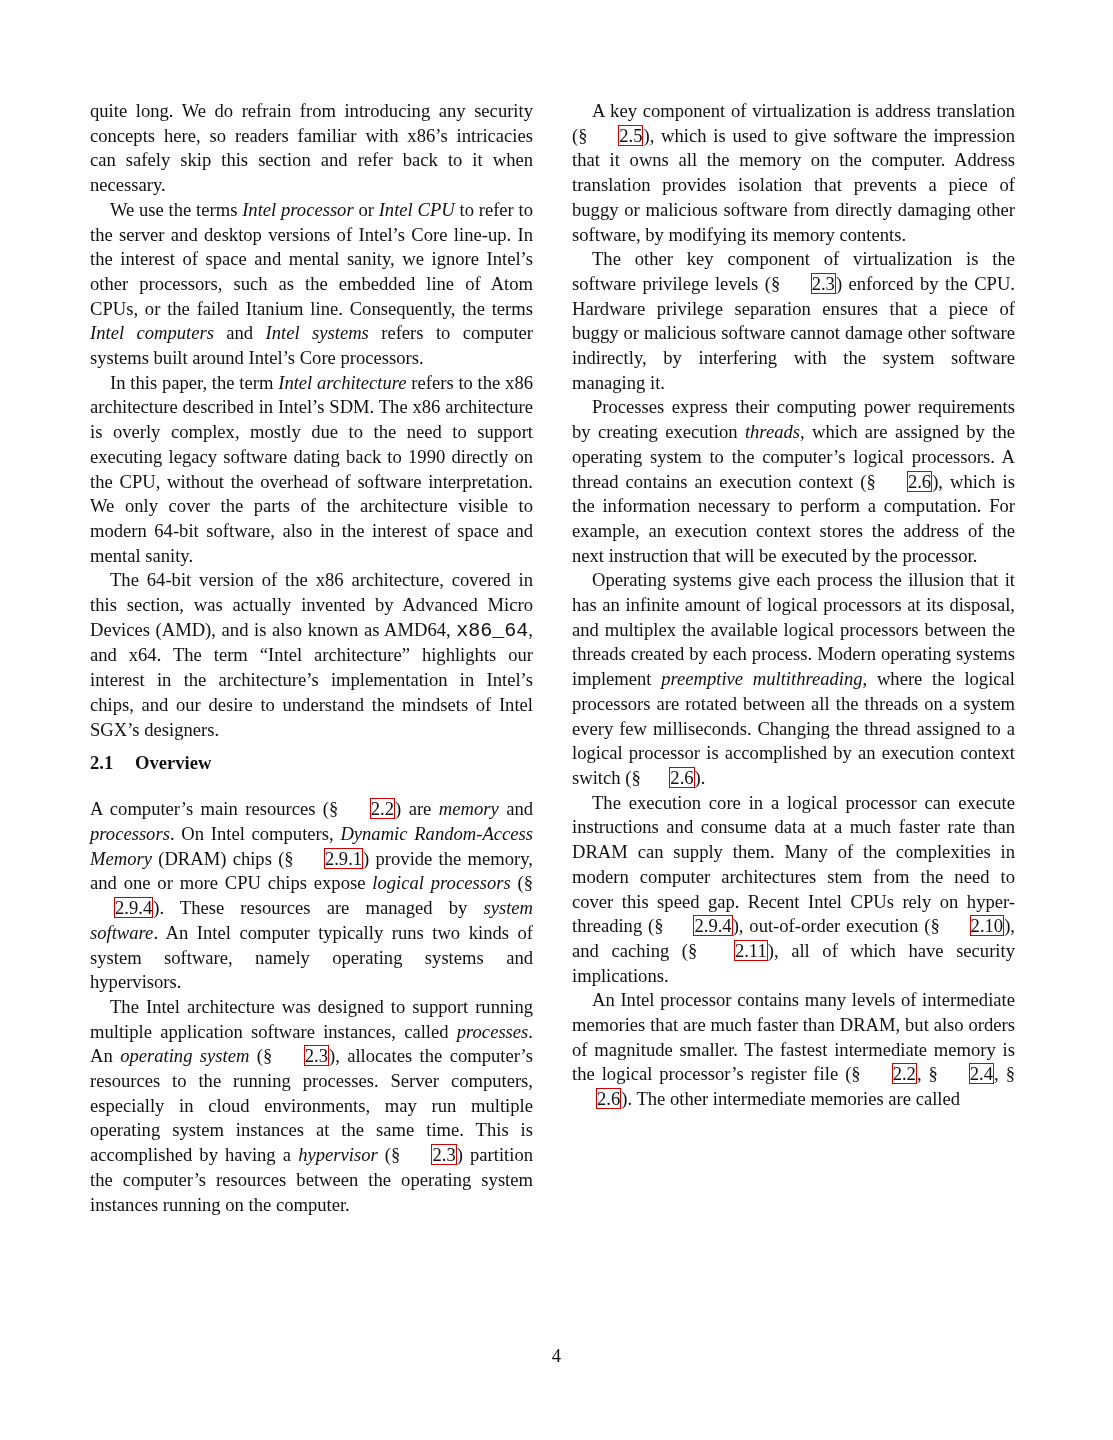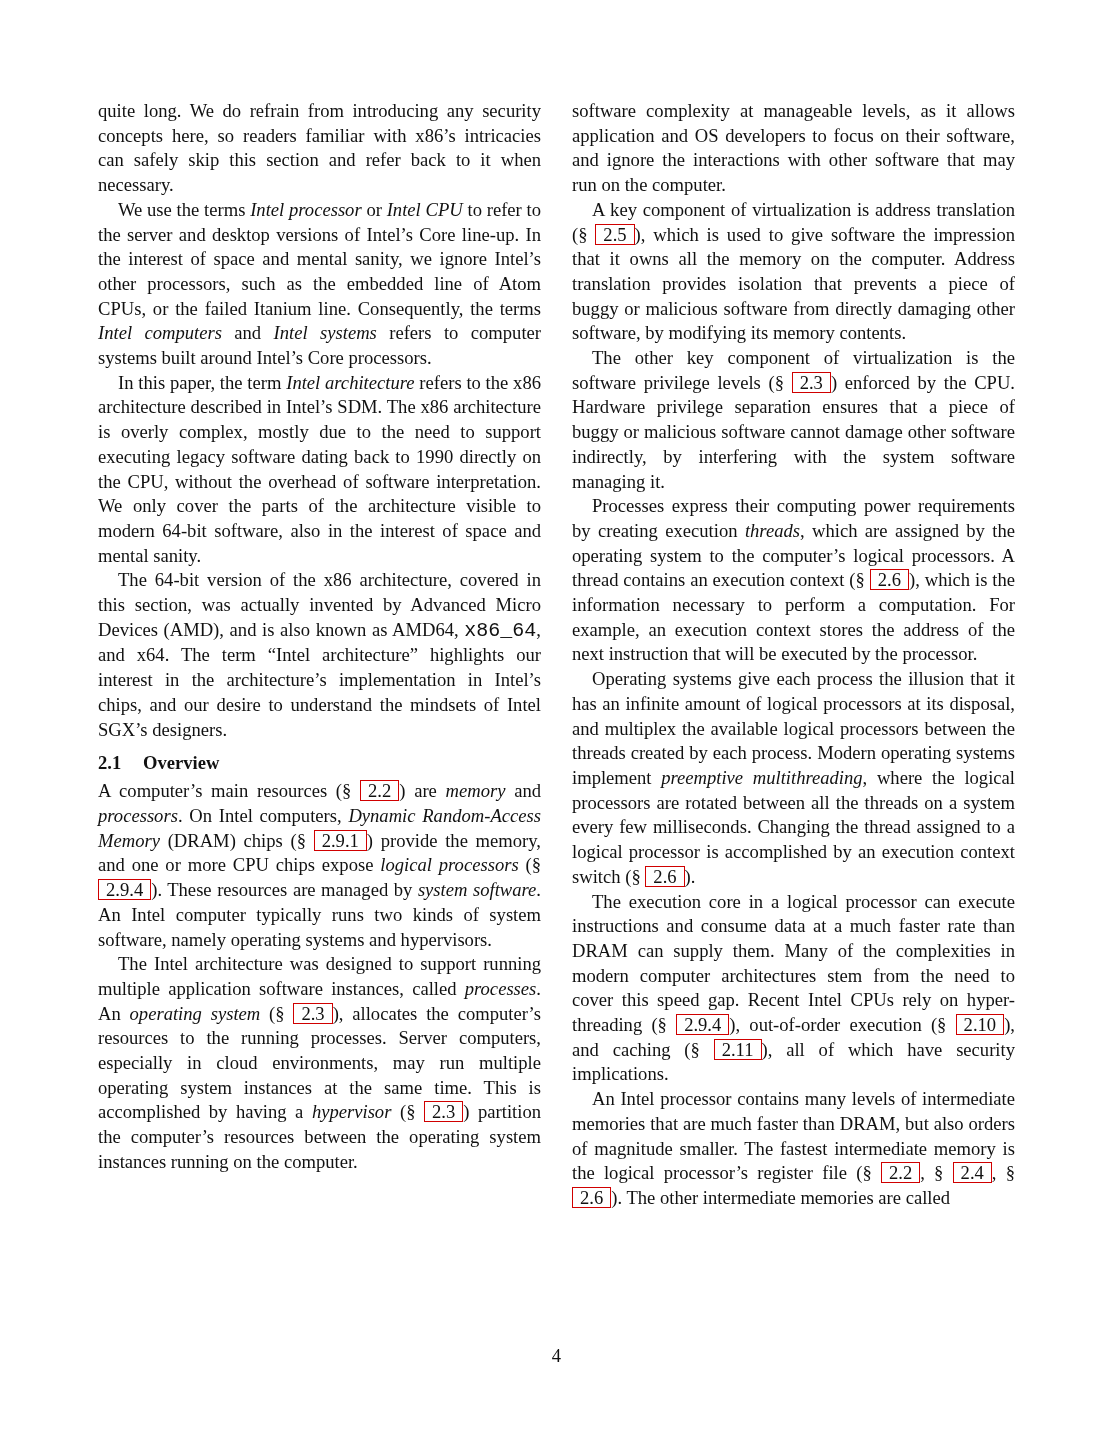--- a/index.html
+++ b/index.html
@@ -1,46 +1,45 @@
 <!DOCTYPE html>
 <html><head>
 <meta charset="utf-8">
 <style>
   html, body { margin: 0; padding: 0; background: #ffffff; }
   body { width: 1113px; height: 1440px; position: relative; overflow: hidden;
          font-family: "Liberation Serif", "DejaVu Serif", serif; color: #111; }
   .col { position: absolute; top: 99px; width: 443px; font-size: 18.6px; line-height: 24.7px;
          text-align: justify; hyphens: auto; }
-  .col-left { left: 98px; }
+  .col-left { left: 90px; }
   .col-right { left: 572px; }
   .para { margin: 0; text-indent: 20px; }
   .para.noindent { text-indent: 0; }
-  .heading { font-weight: bold; font-size: 18.6px; margin: 9px 0 4px 0; line-height: 24px; }
+  .heading { font-weight: bold; font-size: 18.6px; margin: 9px 0 22px 0; line-height: 24px; }
   .heading .num { display: inline-block; width: 45px; }
   em { }
   .mono { font-family: "Liberation Mono", "DejaVu Sans Mono", monospace; font-size: 20px; }
-  .ref { outline: 1.5px solid #d00000; outline-offset: -1px; padding: 0 8px; color: #111;
-         text-decoration: none; cursor: pointer; }
+  .ref { outline: 1.5px solid #d00000; outline-offset: -1px; padding: 0 1px; color: #111;
+         text-decoration: none; cursor: pointer; margin-left: 24px; }
   .page-num { position: absolute; top: 1345px; left: 0; width: 1113px; text-align: center;
               font-size: 18.6px; }
 </style>
 </head>
 <body>
 
 <div class="col col-left">
     <p class="para noindent">quite long. We do refrain from introducing any security concepts here, so readers familiar with x86’s intricacies can safely skip this section and refer back to it when necessary.</p>
     <p class="para">We use the terms <em>Intel processor</em> or <em>Intel CPU</em> to refer to the server and desktop versions of Intel’s Core line-up. In the interest of space and mental sanity, we ignore Intel’s other processors, such as the embedded line of Atom CPUs, or the failed Itanium line. Consequently, the terms <em>Intel computers</em> and <em>Intel systems</em> refers to computer systems built around Intel’s Core processors.</p>
     <p class="para">In this paper, the term <em>Intel architecture</em> refers to the x86 architecture described in Intel’s SDM. The x86 architecture is overly complex, mostly due to the need to support executing legacy software dating back to 1990 directly on the CPU, without the overhead of software interpretation. We only cover the parts of the architecture visible to modern 64-bit software, also in the interest of space and mental sanity.</p>
     <p class="para">The 64-bit version of the x86 architecture, covered in this section, was actually invented by Advanced Micro Devices (AMD), and is also known as AMD64, <span class="mono">x86_64</span>, and x64. The term “Intel architecture” highlights our interest in the architecture’s implementation in Intel’s chips, and our desire to understand the mindsets of Intel SGX’s designers.</p>
     <div class="heading"><span class="num">2.1</span><span>Overview</span></div>
     <p class="para noindent">A computer’s main resources (§ <a class="ref" style="outline-color: rgb(208, 0, 0);">2.2</a>) are <em>memory</em> and <em>processors</em>. On Intel computers, <em>Dynamic Random-Access Memory</em> (DRAM) chips (§ <a class="ref" style="outline-color: rgb(208, 0, 0);">2.9.1</a>) provide the memory, and one or more CPU chips expose <em>logical processors</em> (§ <a class="ref" style="outline-color: rgb(208, 0, 0);">2.9.4</a>). These resources are managed by <em>system software</em>. An Intel computer typically runs two kinds of system software, namely operating systems and hypervisors.</p>
     <p class="para">The Intel architecture was designed to support running multiple application software instances, called <em>processes</em>. An <em>operating system</em> (§ <a class="ref" style="outline-color: rgb(208, 0, 0);">2.3</a>), allocates the computer’s resources to the running processes. Server computers, especially in cloud environments, may run multiple operating system instances at the same time. This is accomplished by having a <em>hypervisor</em> (§ <a class="ref" style="outline-color: rgb(208, 0, 0);">2.3</a>) partition the computer’s resources between the operating system instances running on the computer.</p>
   </div>
 <div class="col col-right">
-    <p class="para noindent">software complexity at manageable levels, as it allows application and OS developers to focus on their software, and ignore the interactions with other software that may run on the computer.</p>
     <p class="para">A key component of virtualization is address translation (§ <a class="ref" style="outline-color: rgb(208, 0, 0);">2.5</a>), which is used to give software the impression that it owns all the memory on the computer. Address translation provides isolation that prevents a piece of buggy or malicious software from directly damaging other software, by modifying its memory contents.</p>
     <p class="para">The other key component of virtualization is the software privilege levels (§ <a class="ref" style="outline-color: rgb(208, 0, 0);">2.3</a>) enforced by the CPU. Hardware privilege separation ensures that a piece of buggy or malicious software cannot damage other software indirectly, by interfering with the system software managing it.</p>
     <p class="para">Processes express their computing power requirements by creating execution <em>threads</em>, which are assigned by the operating system to the computer’s logical processors. A thread contains an execution context (§ <a class="ref" style="outline-color: rgb(208, 0, 0);">2.6</a>), which is the information necessary to perform a computation. For example, an execution context stores the address of the next instruction that will be executed by the processor.</p>
     <p class="para">Operating systems give each process the illusion that it has an infinite amount of logical processors at its disposal, and multiplex the available logical processors between the threads created by each process. Modern operating systems implement <em>preemptive multithreading</em>, where the logical processors are rotated between all the threads on a system every few milliseconds. Changing the thread assigned to a logical processor is accomplished by an execution context switch (§ <a class="ref" style="outline-color: rgb(208, 0, 0);">2.6</a>).</p>
     <p class="para">The execution core in a logical processor can execute instructions and consume data at a much faster rate than DRAM can supply them. Many of the complexities in modern computer architectures stem from the need to cover this speed gap. Recent Intel CPUs rely on hyper-threading (§ <a class="ref" style="outline-color: rgb(208, 0, 0);">2.9.4</a>), out-of-order execution (§ <a class="ref" style="outline-color: rgb(208, 0, 0);">2.10</a>), and caching (§ <a class="ref" style="outline-color: rgb(208, 0, 0);">2.11</a>), all of which have security implications.</p>
     <p class="para">An Intel processor contains many levels of intermediate memories that are much faster than DRAM, but also orders of magnitude smaller. The fastest intermediate memory is the logical processor’s register file (§ <a class="ref" style="outline-color: rgb(208, 0, 0);">2.2</a>, § <a class="ref" style="outline-color: rgb(208, 0, 0);">2.4</a>, § <a class="ref" style="outline-color: rgb(208, 0, 0);">2.6</a>). The other intermediate memories are called</p>
   </div>
 <div class="page-num">4</div>
 
 </body></html>

